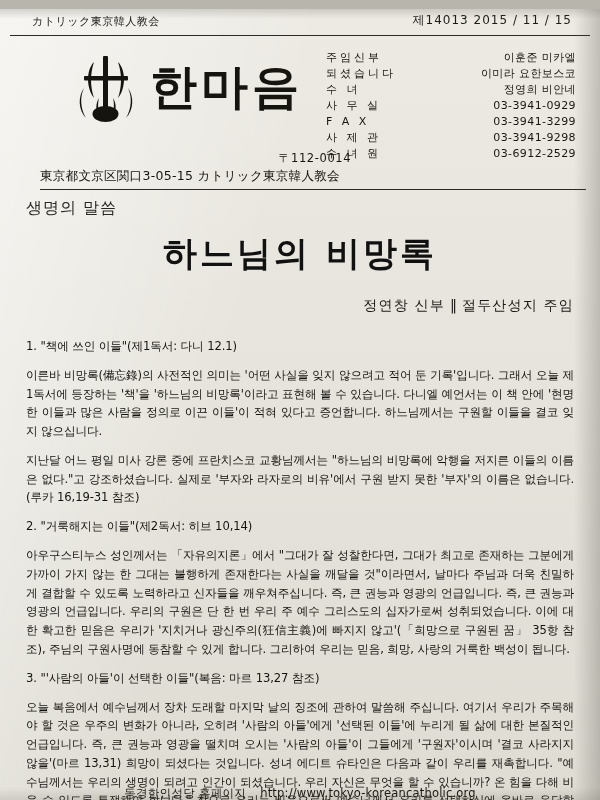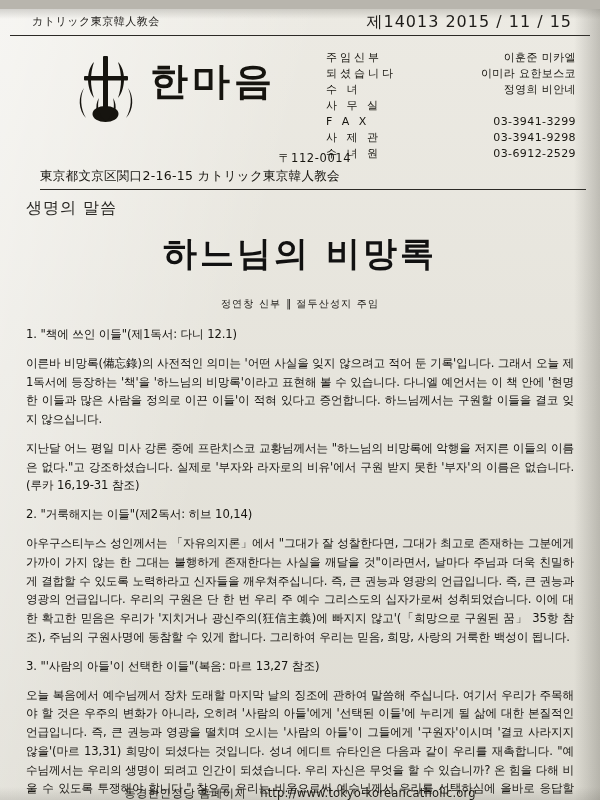--- a/index.html
+++ b/index.html
@@ -37,21 +37,21 @@
     left: 22px;
     top: 5px;
     font-size: 11px;
     letter-spacing: 0.5px;
     color: #1d1b18;
   }
   .masthead-top .issue {
     position: absolute;
     right: 18px;
     top: 3px;
-    font-size: 16px;
+    font-size: 12px;
     color: #1d1b18;
     letter-spacing: 1px;
   }
 
   
   .logo-band {
     position: relative;
     height: 112px;
     margin: 0 10px;
   }
@@ -59,21 +59,21 @@
     position: absolute;
     left: 62px;
     top: 18px;
     width: 68px;
     height: 70px;
   }
   .title-hanmaum {
     position: absolute;
     left: 140px;
     top: 20px;
-    font-size: 38px;
+    font-size: 47px;
     font-weight: bold;
     letter-spacing: 4px;
     color: #16140f;
     font-family: "DejaVu Sans", "Liberation Sans", sans-serif;
   }
   .contact-block {
     position: absolute;
     right: 14px;
     top: 14px;
     width: 250px;
@@ -129,25 +129,25 @@
   }
   .headline {
     text-align: center;
     font-size: 34px;
     font-weight: bold;
     color: #111;
     letter-spacing: 3px;
     margin: 6px 0 20px 0;
   }
   .byline {
-    text-align: center;
-    font-size: 10px;
+    text-align: right;
+    font-size: 14px;
     color: #1b1915;
     letter-spacing: 1.2px;
-    margin-bottom: 14px;
+    margin-bottom: 22px;
   }
   .byline .sep { margin: 0 5px; letter-spacing: 0; }
   .para {
     font-size: 11.6px;
     line-height: 1.62;
     color: #15130f;
     text-align: justify;
     margin: 0 0 10px 0;
     letter-spacing: -0.1px;
     word-break: break-all;
@@ -223,39 +223,40 @@
       <div class="contact-row">
         <span class="c-label">되셨습니다</span>
         <span class="c-value">이미라 요한보스코</span>
       </div>
       <div class="contact-row">
         <span class="c-label">수 녀</span>
         <span class="c-value">정영희 비안네</span>
       </div>
       <div class="contact-row">
         <span class="c-label">사 무 실</span>
+        <span class="c-value">03-3941-0929</span>
       </div>
       <div class="contact-row">
         <span class="c-label">F A X</span>
         <span class="c-value">03-3941-3299</span>
       </div>
       <div class="contact-row">
         <span class="c-label">사 제 관</span>
         <span class="c-value">03-3941-9298</span>
       </div>
       <div class="contact-row">
         <span class="c-label">수 녀 원</span>
         <span class="c-value">03-6912-2529</span>
       </div>
     </div>
   </div>
 
   <div class="address-block">
     <div class="addr-zip">〒112-0014</div>
-    <div class="addr-line">東京都文京区関口2-16-15 カトリック東京韓人教会</div>
+    <div class="addr-line">東京都文京区関口3-05-15 カトリック東京韓人教会</div>
   </div>
 
   <div class="content">
     <div class="kicker">생명의 말씀</div>
     <div class="headline">하느님의 비망록</div>
     <div class="byline">
       <span>정연창 신부</span><span class="sep">‖</span><span>절두산성지 주임</span>
     </div>
 
     <p class="para">   1. "책에 쓰인 이들"(제1독서: 다니 12.1)</p>

